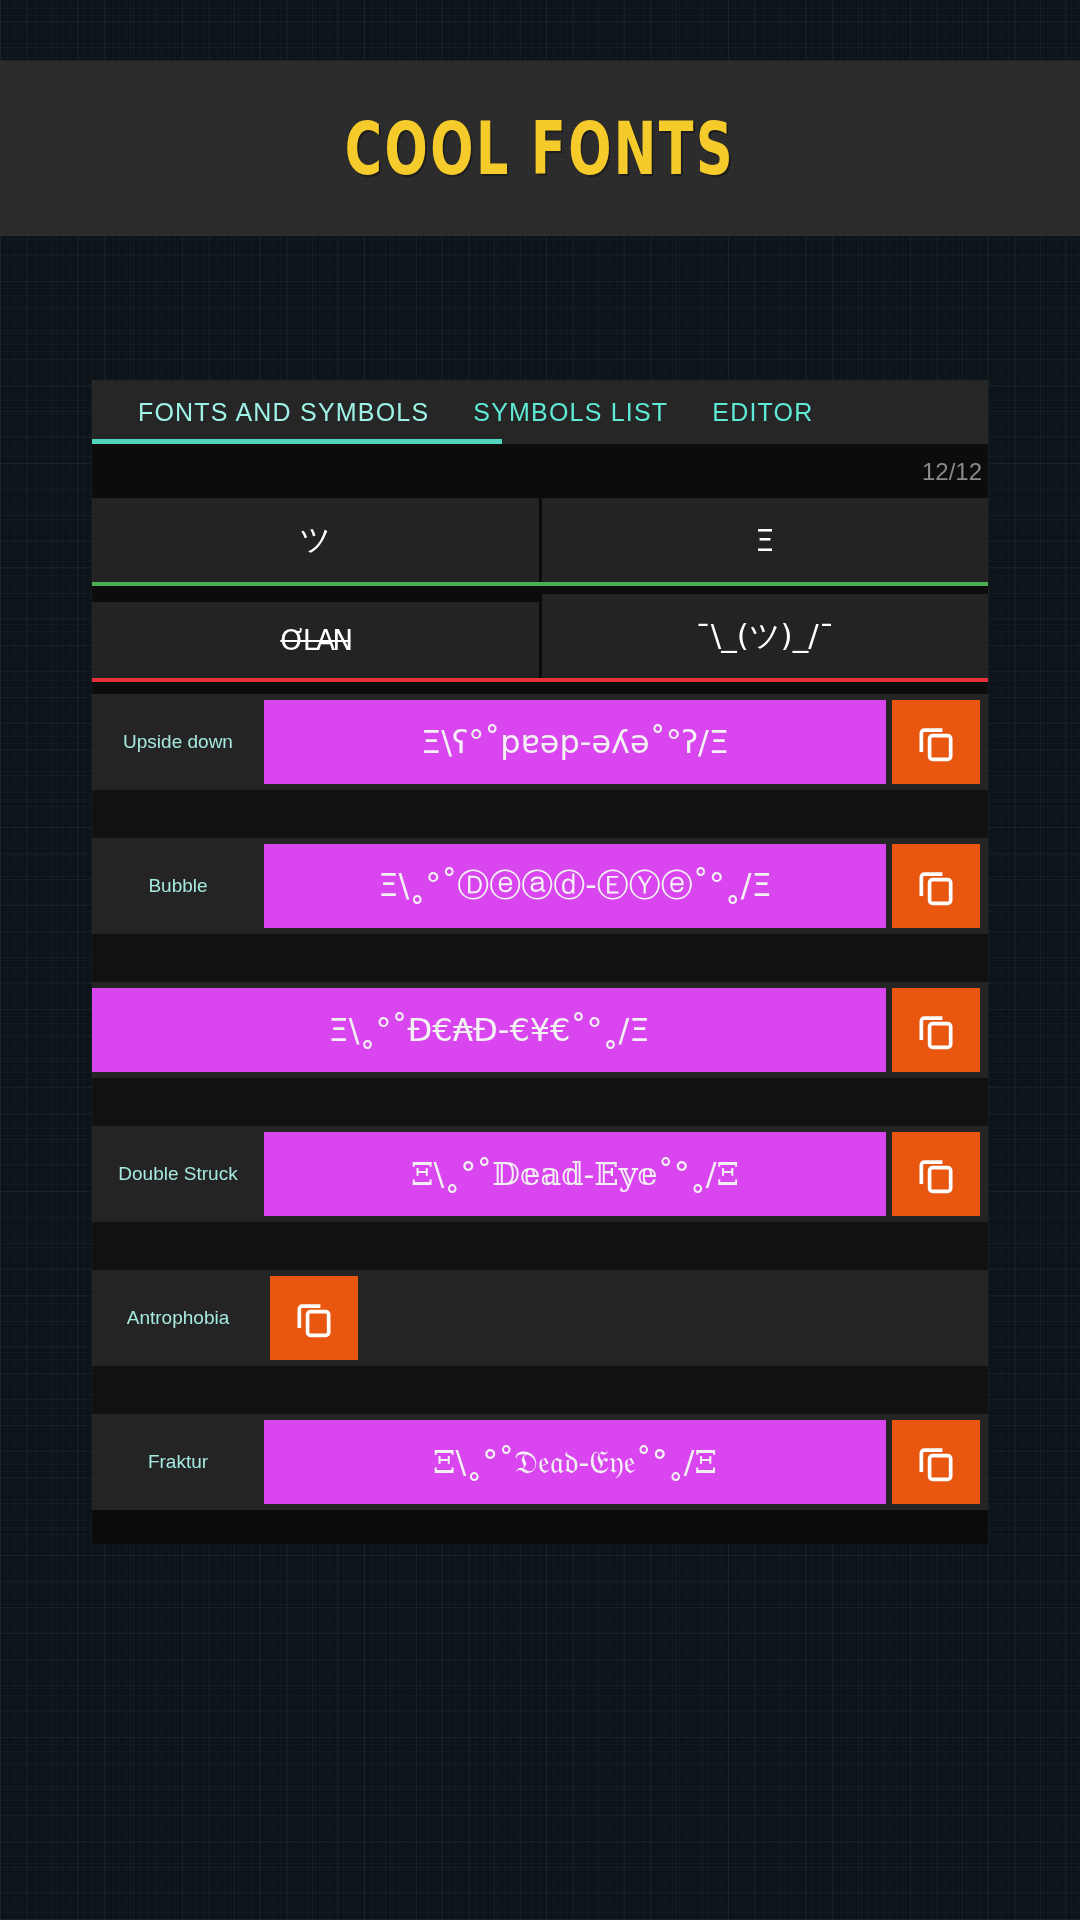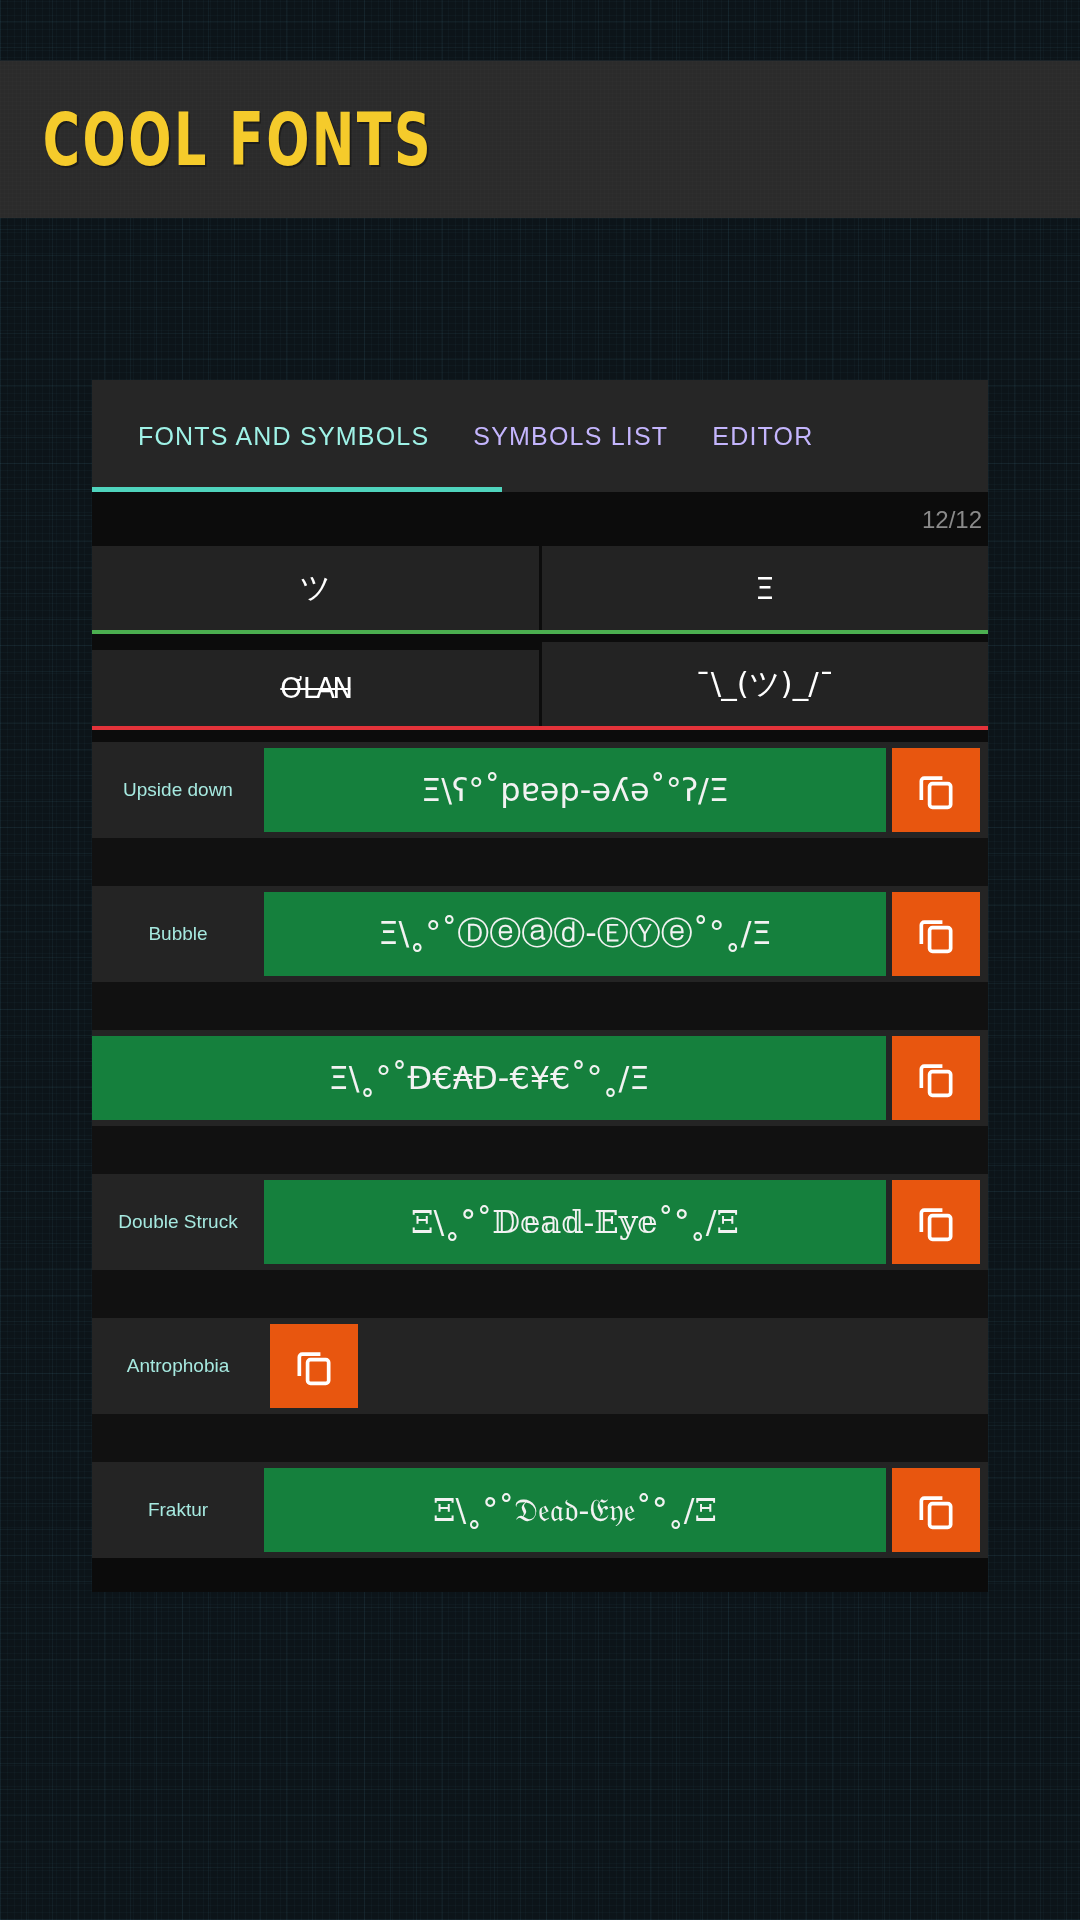--- a/index.html
+++ b/index.html
@@ -17,26 +17,26 @@
     background-image:
       repeating-linear-gradient(0deg,  rgba(70,125,145,0.10) 0 1px, transparent 1px 26px),
       repeating-linear-gradient(90deg, rgba(70,125,145,0.10) 0 1px, transparent 1px 26px),
       repeating-linear-gradient(0deg,  rgba(70,125,145,0.05) 0 1px, transparent 1px 7px),
       repeating-linear-gradient(90deg, rgba(70,125,145,0.05) 0 1px, transparent 1px 7px);
   }
 
   
   .header {
     position: absolute; left: 0; top: 60px;
-    width: 1080px; height: 158px;
+    width: 1080px; height: 176px;
     background: #2b2b2b;
     background-image:
       repeating-linear-gradient(0deg,  rgba(255,255,255,0.012) 0 1px, transparent 1px 4px),
       repeating-linear-gradient(90deg, rgba(255,255,255,0.012) 0 1px, transparent 1px 4px);
-    display: flex; align-items: center; justify-content: flex-start;
+    display: flex; align-items: center; justify-content: center;
     border-top: 1px solid #1b2328;
   }
   .header-title {
     color: #f5cb2b;
     font-family: "DejaVu Sans", sans-serif;
     font-size: 62px;
     font-weight: bold;
     letter-spacing: 3px;
     transform: scaleX(0.82) scaleY(1.18);
     text-shadow: 2px 2px 0 rgba(0,0,0,0.35);
@@ -45,29 +45,29 @@
   
   .card {
     position: absolute; left: 92px; top: 380px;
     width: 896px;
     background: #0f0f0f;
   }
 
   
   .tabs {
     display: flex; align-items: center;
-    height: 112px;
+    height: 64px;
     background: #262626;
     padding-left: 24px;
     position: relative;
   }
   .tab {
     font-size: 25px;
     letter-spacing: 1.2px;
-    color: #c4b5fd;
+    color: #5eead4;
     padding: 0 22px;
     white-space: nowrap;
     height: 88px;
     display: flex; align-items: center;
   }
   .tab.active { color: #9ff2e7; }
   .tab-underline {
     position: absolute; left: 0; bottom: 0;
     width: 410px; height: 5px;
     background: #4fd4bd;
@@ -127,21 +127,21 @@
     width: 172px;
     display: flex; align-items: center; justify-content: center;
     color: #a6e9e0;
     font-size: 19px;
     text-align: center;
     line-height: 1.2;
     padding: 0 6px;
   }
   .font-sample {
     flex: 1;
-    background: #15803d;
+    background: #d946ef;
     display: flex; align-items: center; justify-content: center;
     color: #f2f2f2;
     font-family: "DejaVu Sans", sans-serif;
     font-size: 32px;
     margin: 6px 0;
     overflow: hidden;
     white-space: nowrap;
   }
   .font-sample.serif { font-family: "DejaVu Serif", serif; }
   .copy-btn {

